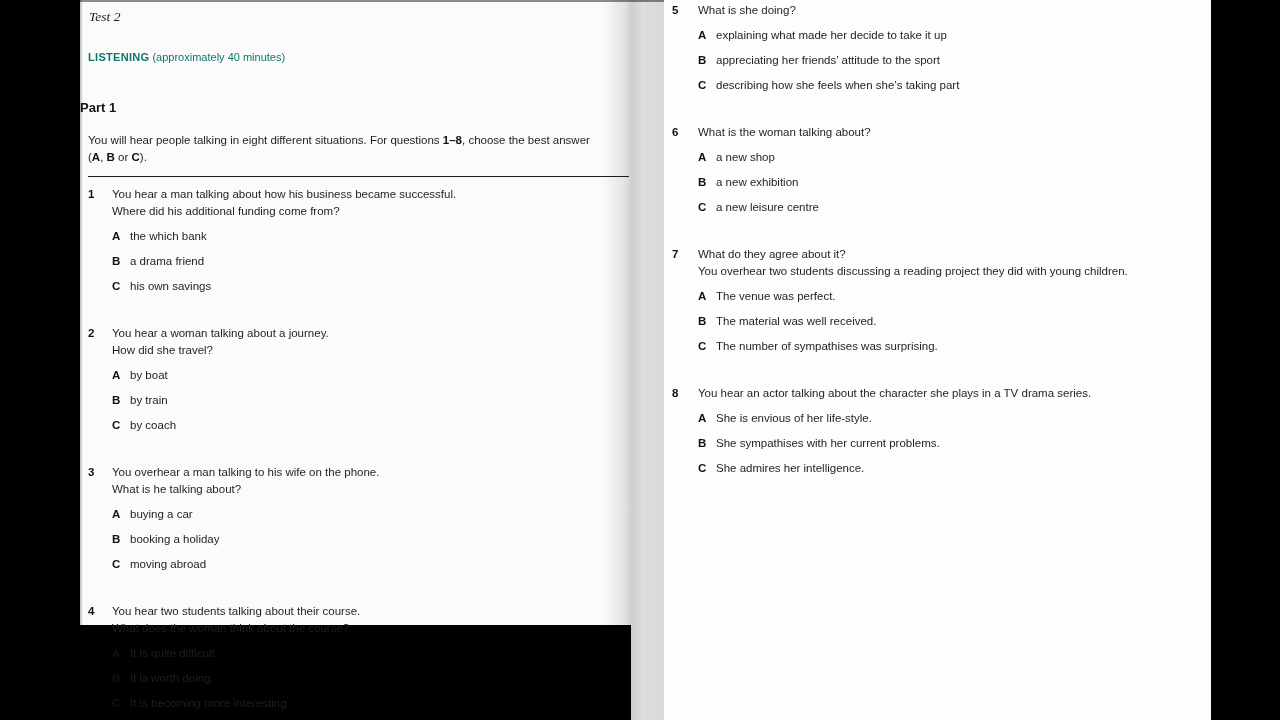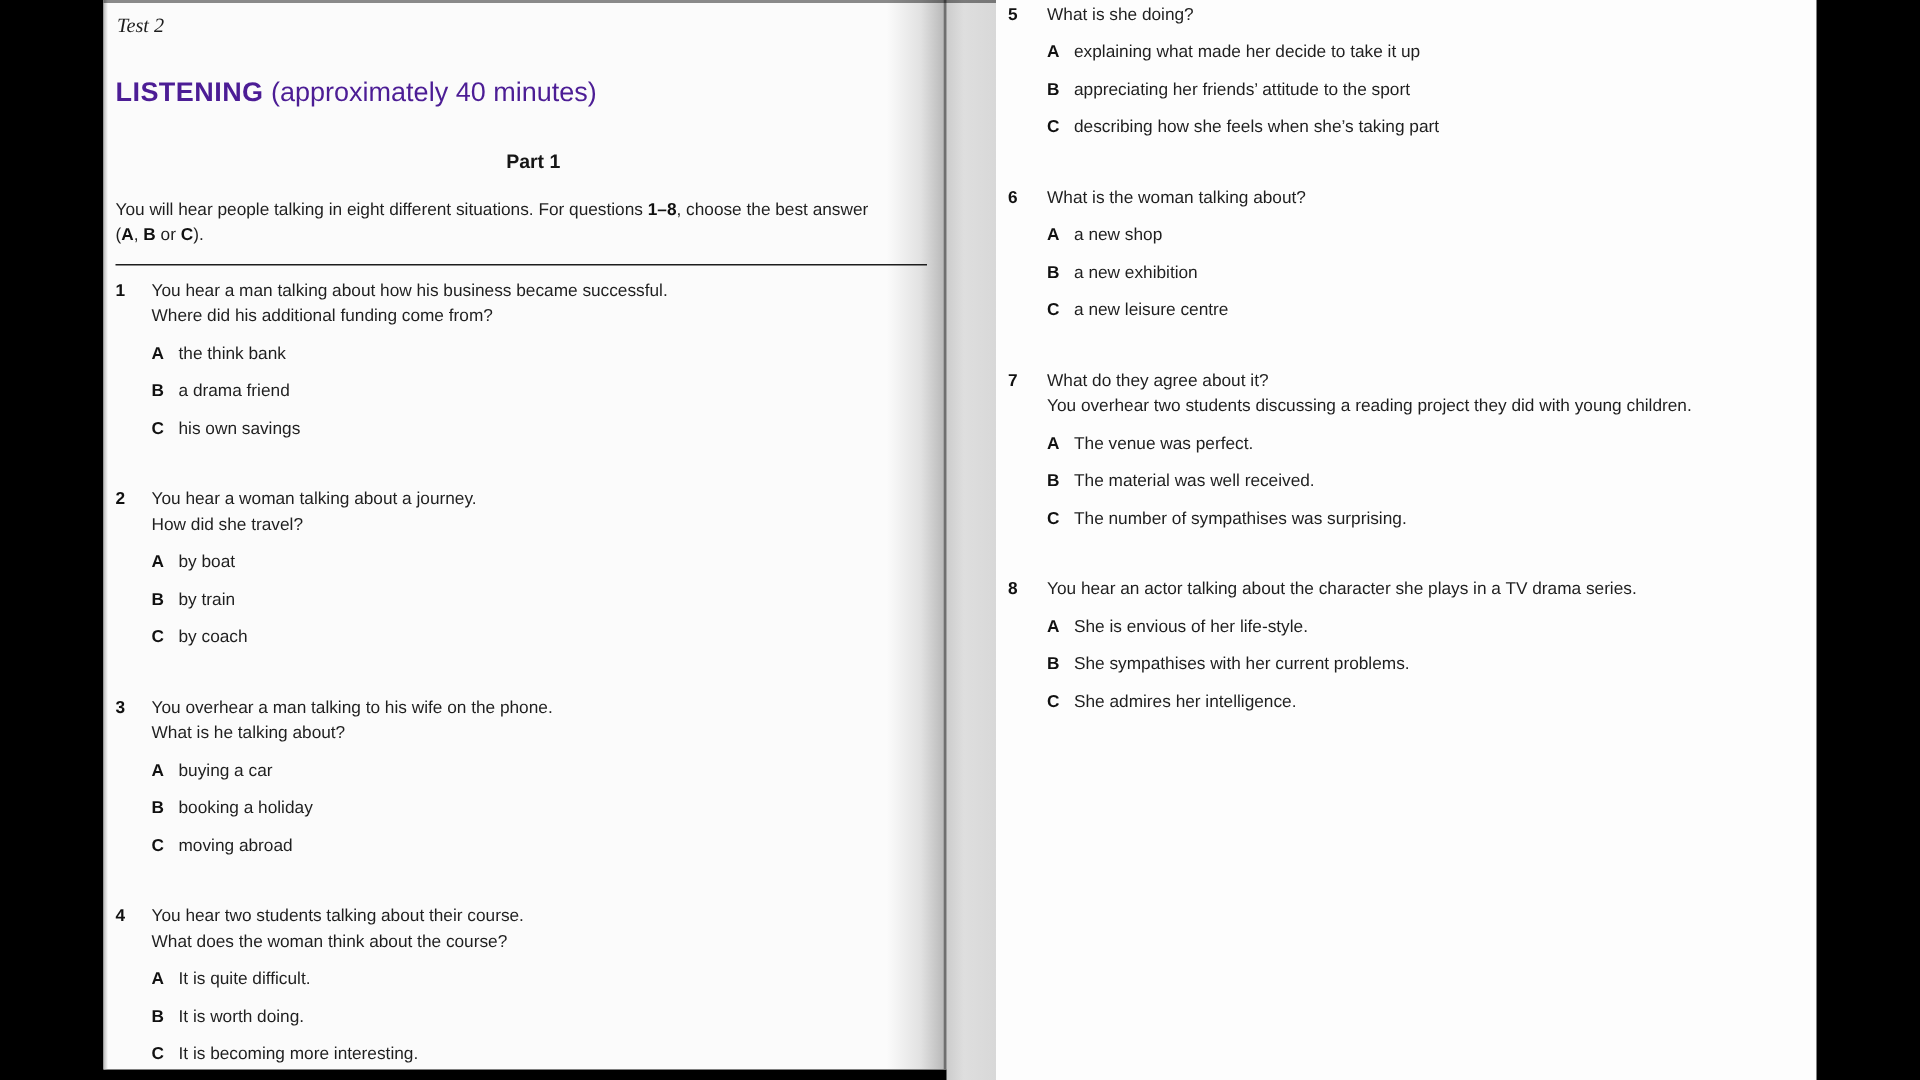--- a/index.html
+++ b/index.html
@@ -6,21 +6,21 @@
   html,body { width:1280px; height:720px; overflow:hidden; }
   body {
     background:#000;
     font-family:"Liberation Sans", sans-serif;
     color:#222;
   }
   .stage { position:relative; width:1280px; height:720px; background:#000; }
 
   
   .left-page {
-    position:absolute; left:69px; top:0; width:562px; height:713px;
+    position:absolute; left:80px; top:0; width:562px; height:625px;
     background:#fbfbfb;
   }
   .left-page .edge-left {
     position:absolute; left:0; top:0; bottom:0; width:3px;
     background:linear-gradient(to right, #b9b9b9, rgba(255,255,255,0));
   }
   .left-page .edge-spine {
     position:absolute; right:0; top:0; bottom:0; width:40px;
     background:linear-gradient(to right, rgba(110,110,110,0) 0%, rgba(110,110,110,0.18) 60%, rgba(95,95,95,0.42) 100%);
     border-right:2px solid #6f6f6f;
@@ -39,26 +39,26 @@
   }
 
   
   .test-label {
     position:absolute; left:9px; top:9px;
     font-family:"Liberation Serif", serif; font-style:italic;
     font-size:13.5px; color:#1d1d1d;
   }
   .listening-title {
     position:absolute; left:8px; top:51px;
-    font-size:18px; color:#4c1d95; white-space:nowrap;
+    font-size:11px; color:#0f766e; white-space:nowrap;
   }
   .listening-title .tbold { font-weight:bold; letter-spacing:0.3px; }
   .part-title {
     position:absolute; left:0; top:100px; width:548px;
-    text-align:center; font-weight:bold; font-size:13px; color:#161616;padding-left:25px;
+    text-align:left; font-weight:bold; font-size:13px; color:#161616;
   }
   .instructions {
     position:absolute; left:8px; top:132px; width:556px;
     font-size:11.5px; line-height:17px; color:#1f1f1f;
   }
   .instructions .iline { white-space:nowrap; }
   .instructions b { color:#111;text-align:right; }
   .rule {
     position:absolute; left:8px; top:176px; width:541px; height:0;
     border-top:1.6px solid #1d1d1d;
@@ -107,21 +107,21 @@
     <div class="questions qleft">
 
       <div class="question">
         <span class="q-num">1</span>
         <div class="q-body">
           <div class="q-line">You hear a man talking about how his business became successful.</div>
           <div class="q-line">Where did his additional funding come from?</div>
           <div class="options">
             <div class="option">
                 <span class="opt-letter">A</span>
-                <span class="opt-text">the think bank</span>
+                <span class="opt-text">the which bank</span>
               </div>
             <div class="option">
                 <span class="opt-letter">B</span>
                 <span class="opt-text">a drama friend</span>
               </div>
             <div class="option">
                 <span class="opt-letter">C</span>
                 <span class="opt-text">his own savings</span>
               </div>
           </div>

